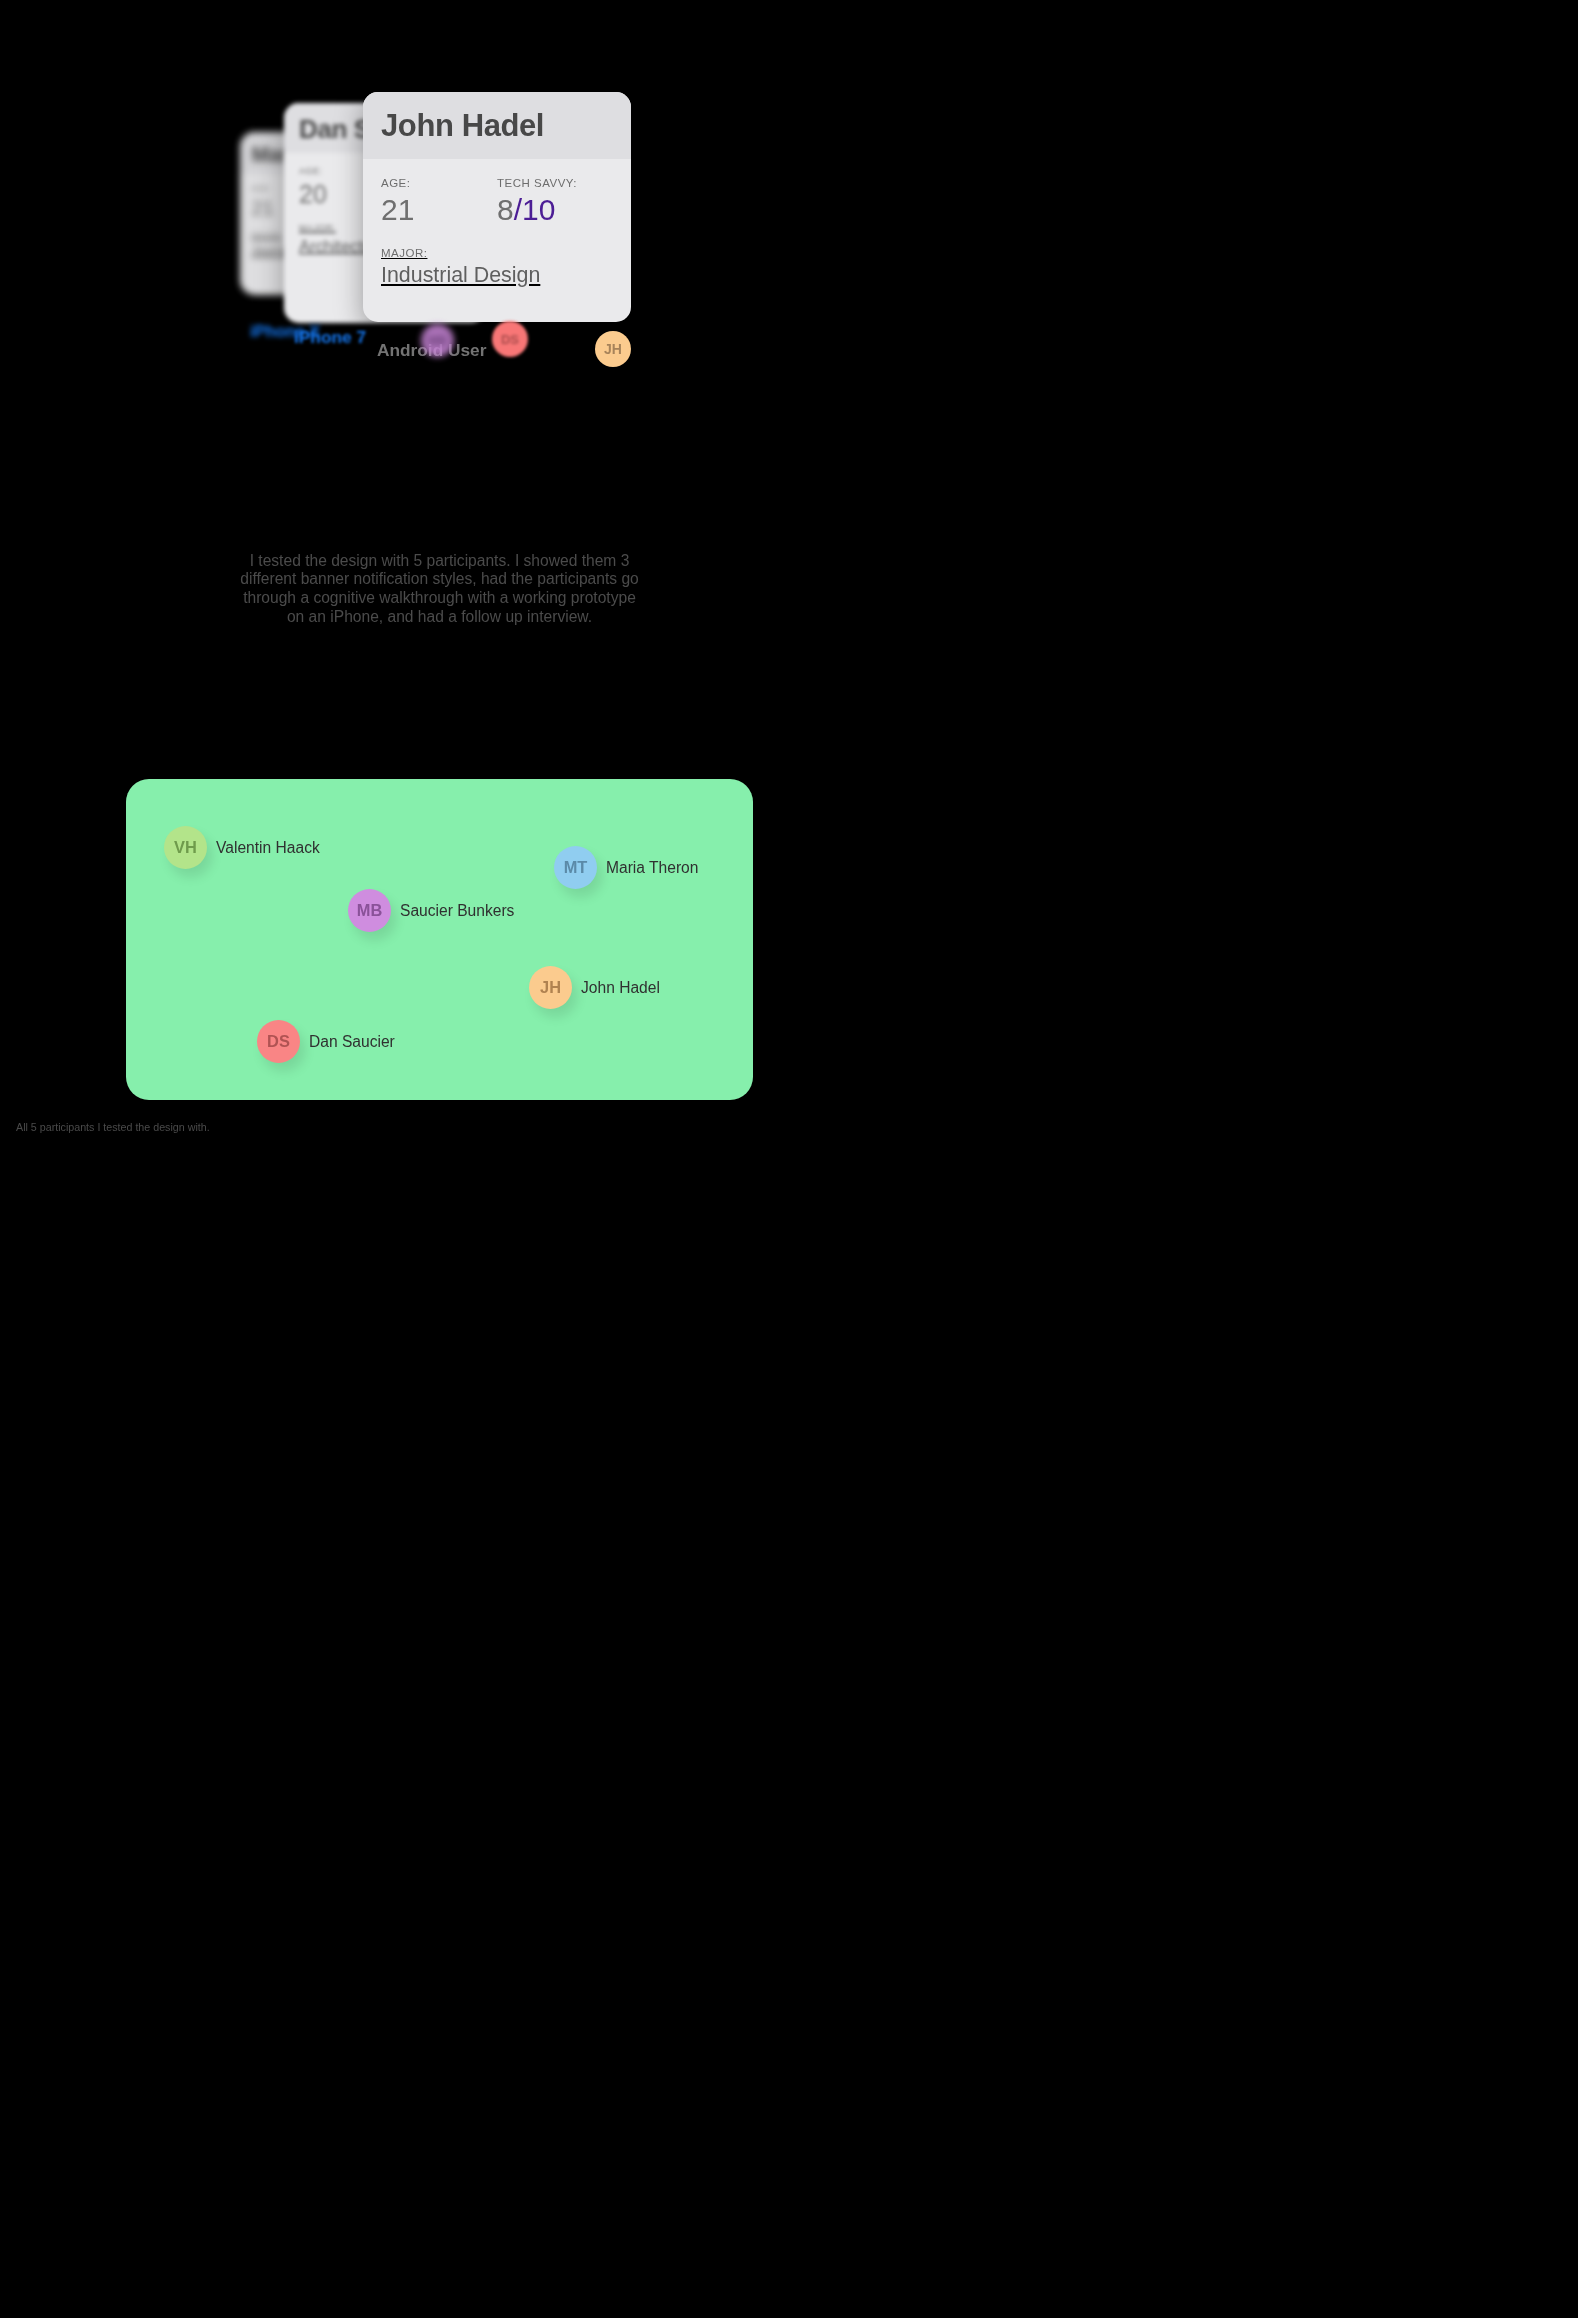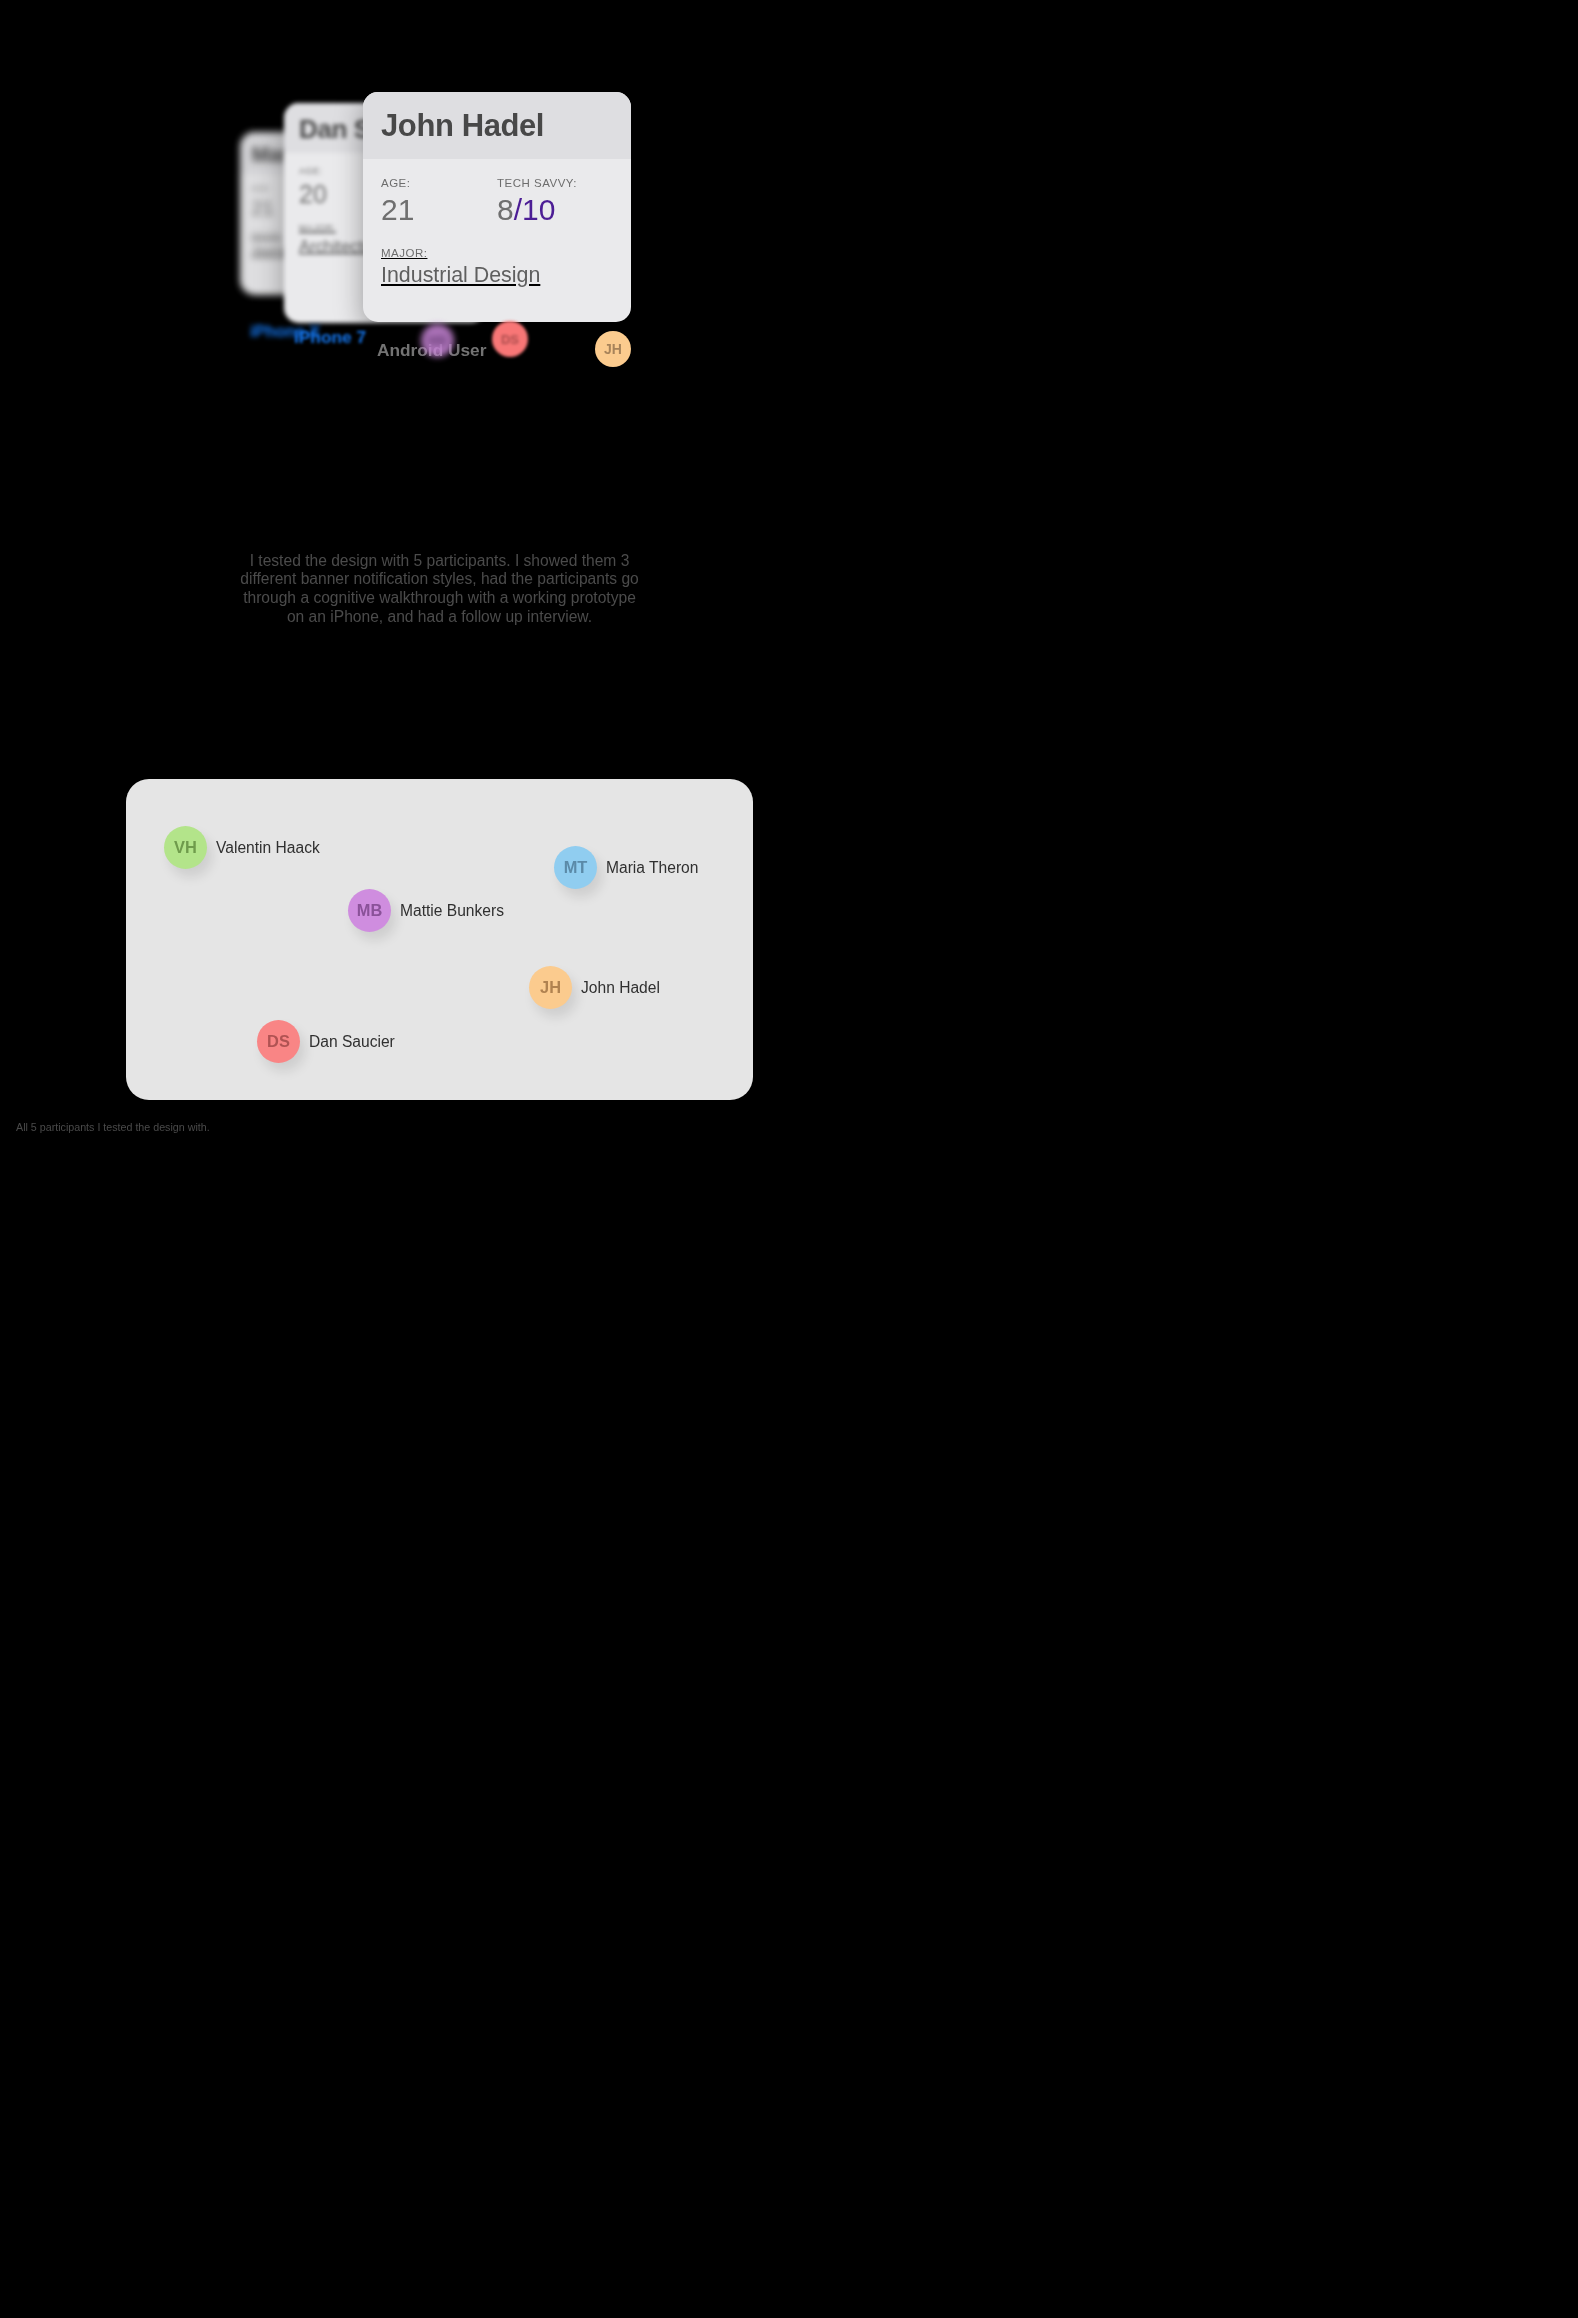--- a/index.html
+++ b/index.html
@@ -194,21 +194,21 @@
     line-height: 1.2;
   }
 
   
   #participants-panel {
     position: absolute;
     left: 126px;
     top: 779px;
     width: 627px;
     height: 321px;
-    background: #e5e5e5;
+    background: #86efac;
     border-radius: 23px;
   }
   .participant {
     position: absolute;
     display: flex;
     align-items: center;
   }
   .participant .avatar {
     width: 43px;
     height: 43px;
@@ -335,21 +335,21 @@
     <div class="pname">Valentin Haack</div>
   </div>
 
   <div class="participant" id="participant-1">
     <div class="avatar" style="background: rgb(144, 205, 240); color: rgb(91, 138, 168);">MT</div>
     <div class="pname">Maria Theron</div>
   </div>
 
   <div class="participant" id="participant-2">
     <div class="avatar" style="background: rgb(207, 141, 223); color: rgb(138, 82, 153);">MB</div>
-    <div class="pname">Mattie Bunkers</div>
+    <div class="pname">Saucier Bunkers</div>
   </div>
 
   <div class="participant" id="participant-3">
     <div class="avatar" style="background: rgb(251, 203, 142); color: rgb(176, 130, 80);">JH</div>
     <div class="pname">John Hadel</div>
   </div>
 
   <div class="participant" id="participant-4">
     <div class="avatar" style="background: rgb(249, 133, 133); color: rgb(176, 83, 83);">DS</div>
     <div class="pname">Dan Saucier</div>

